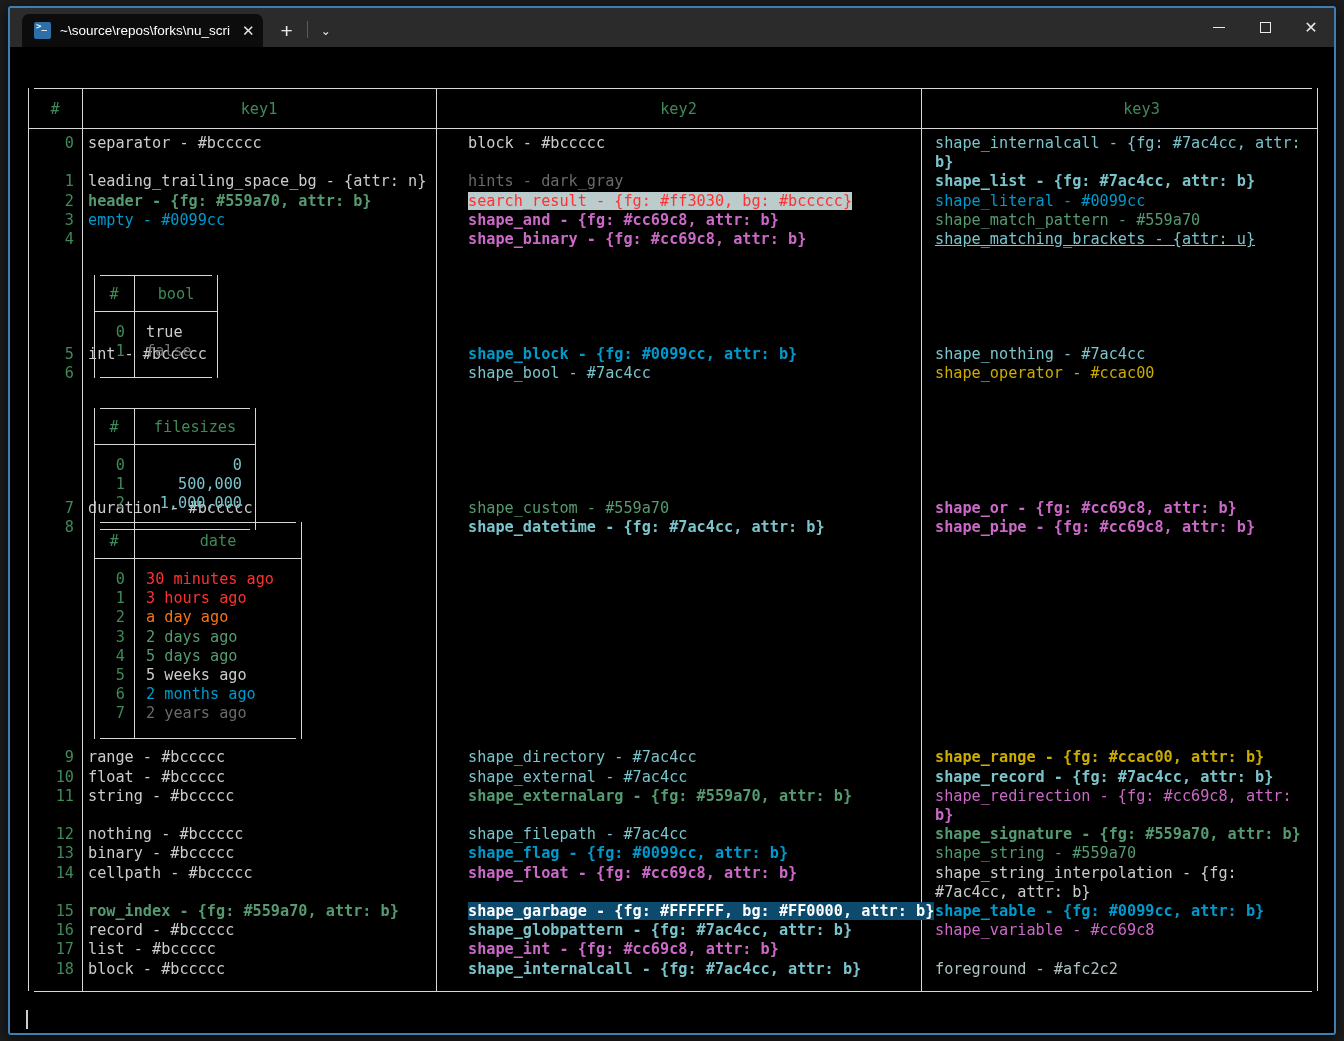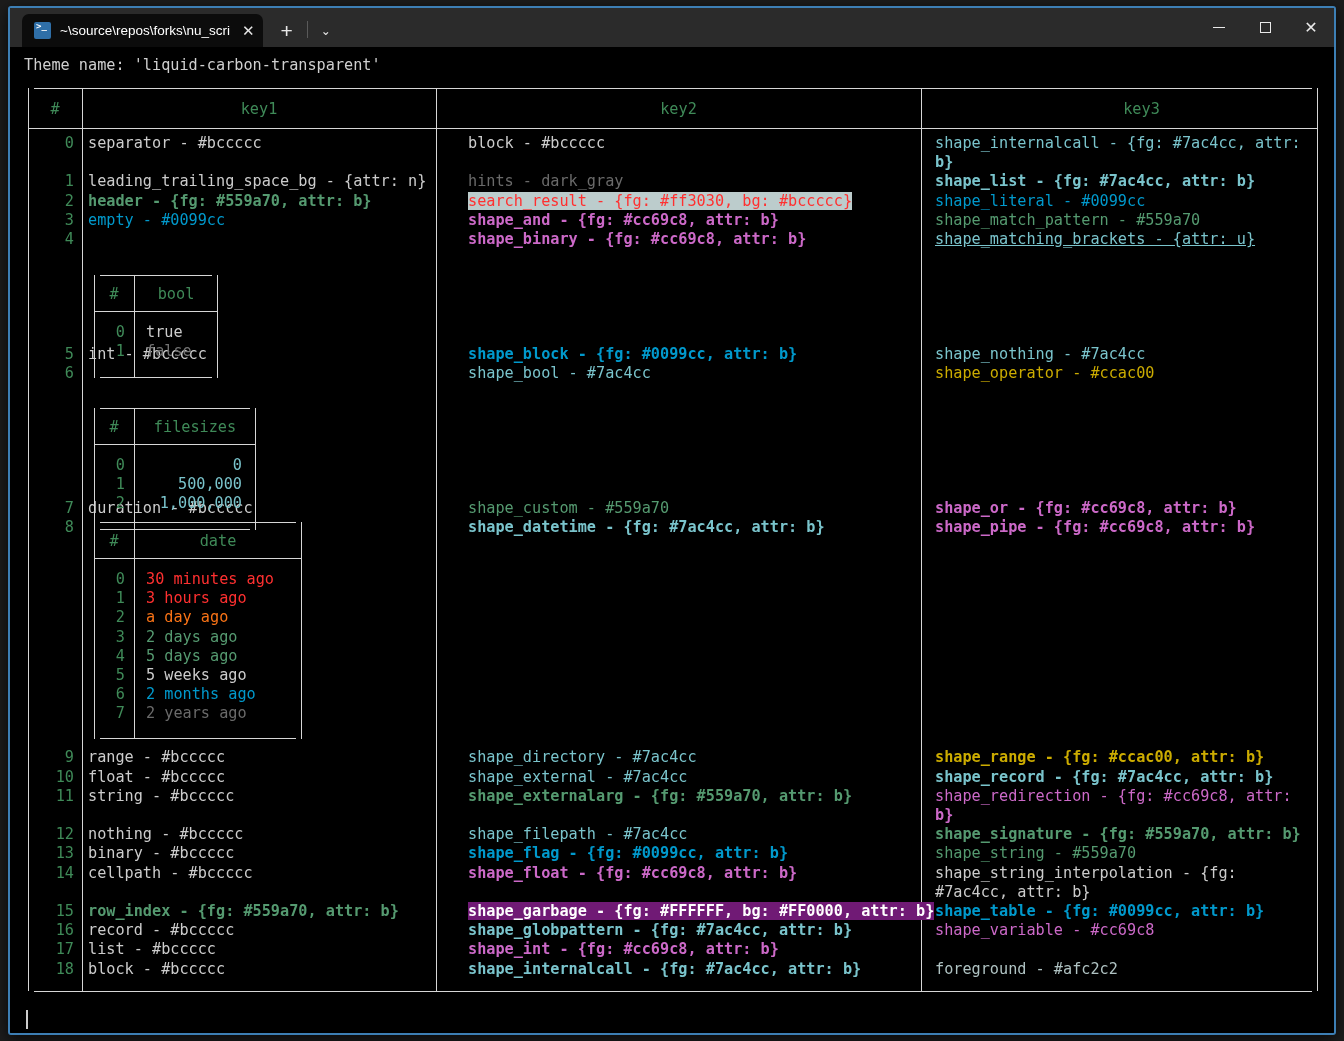--- a/index.html
+++ b/index.html
@@ -170,21 +170,21 @@
   .c-grn     { color: #559a70; }
   .c-blu     { color: #0099cc; }
   .c-cyan    { color: #7ac4cc; }
   .c-mag     { color: #cc69c8; text-align: center; }
   .c-yel     { color: #ccac00; }
   .c-dgray   { color: #6a6a6a; }
   .c-fg      { color: #afc2c2; }
   .b { font-weight: bold; }
   .u { text-decoration: underline; }
   .hl-search { background: #bccccc; color: #ff3030; }
-  .hl-garb   { background: #701a75; color: #FFFFFF; font-weight: bold; }
+  .hl-garb   { background: #0c4a6e; color: #FFFFFF; font-weight: bold; }
 
   
   .subtable {
     position: absolute;
     font-size: 15.2px;
     line-height: 19.2px;
   }
   .sub-border { position:absolute; background:#d6d6d6; }
   .sub-hdr { color:#3f8a58; white-space:pre; position:absolute; }
   .sub-cell { white-space:pre; position:absolute; }
@@ -221,21 +221,20 @@
           <span class="max"></span>
         </div>
       <div class="wc">
           <span class="cls">✕</span>
         </div>
     </div>
   </div>
 
   <div id="term">
 
-    <div id="themeline">Theme name: 'liquid-carbon-transparent'</div>
 
     <div id="outer">
 
       <div id="lines">
           <div class="hline" style="left: 6px; top: 0px; width: 1278px; background: rgb(214, 214, 214);"></div>
           <div class="hline" style="left: 0px; top: 40px; width: 1290px; background: rgb(214, 214, 214);"></div>
           <div class="hline" style="left: 6px; top: 903px; width: 1278px; background: rgb(214, 214, 214);"></div>
           <div class="vline" style="left: 0px; top: 0px; height: 903px; background: rgb(214, 214, 214);"></div>
           <div class="vline" style="left: 54px; top: 0px; height: 903px; background: rgb(214, 214, 214);"></div>
           <div class="vline" style="left: 408px; top: 0px; height: 903px; background: rgb(214, 214, 214);"></div>

